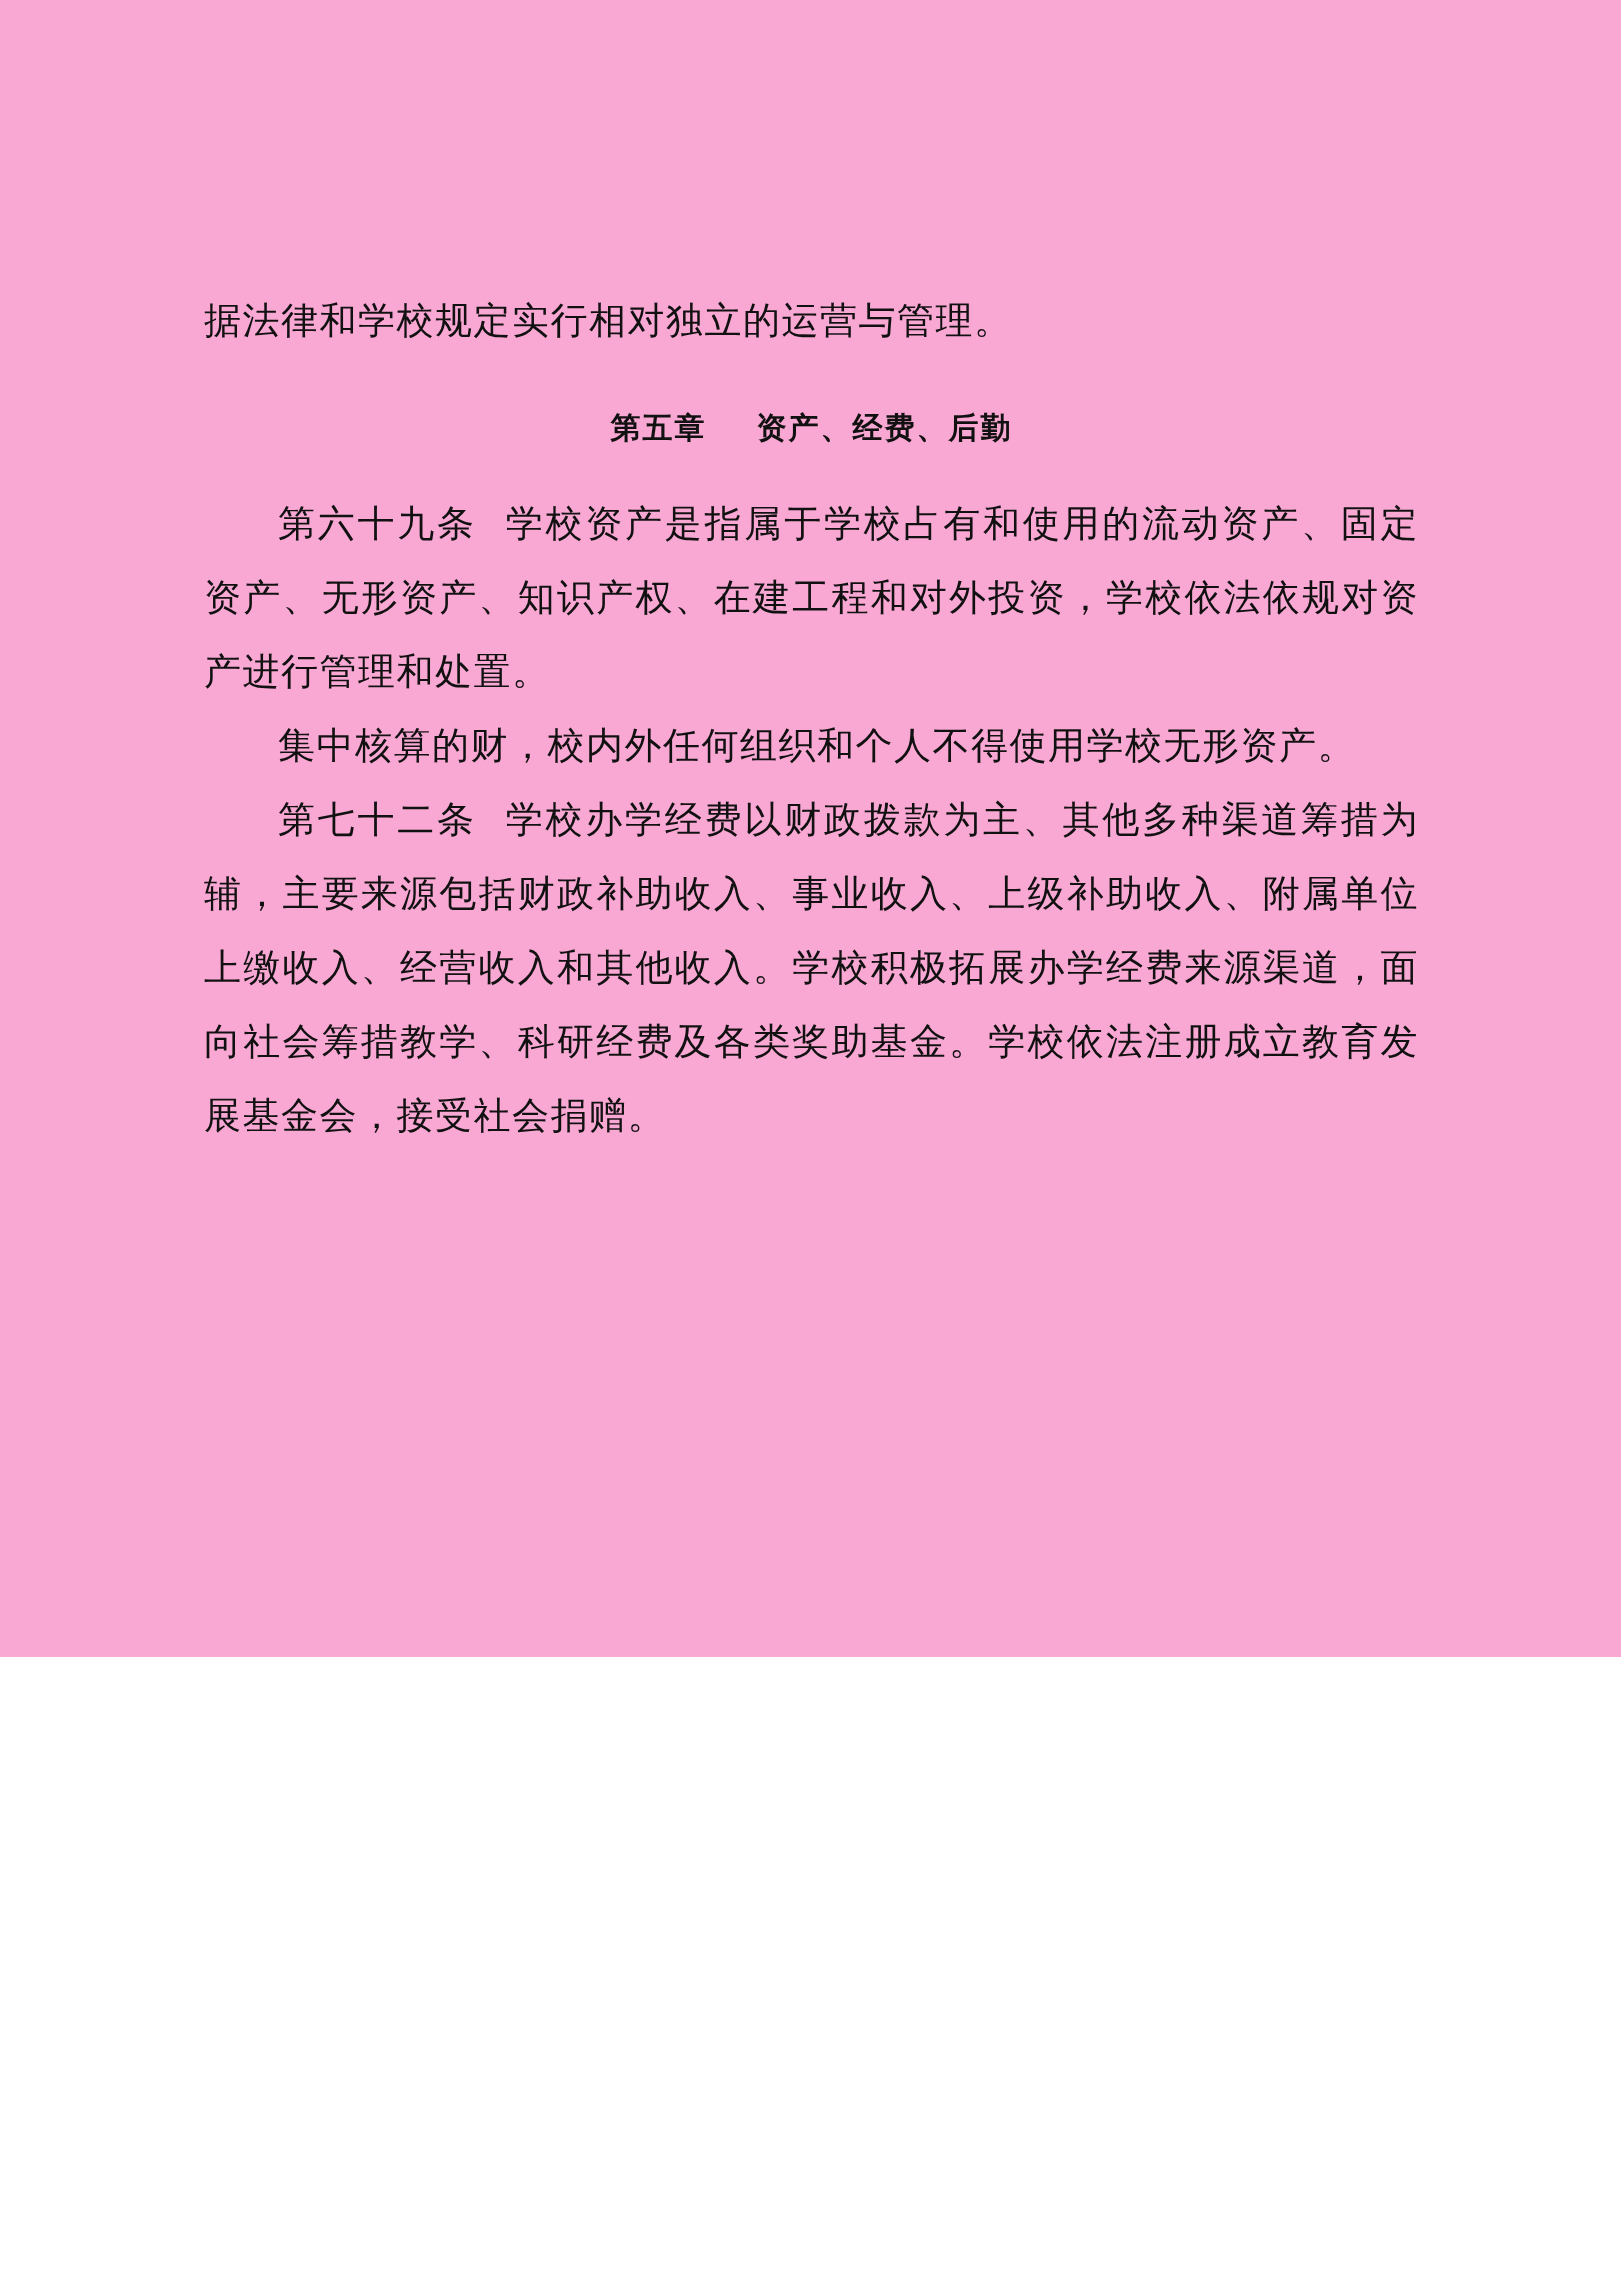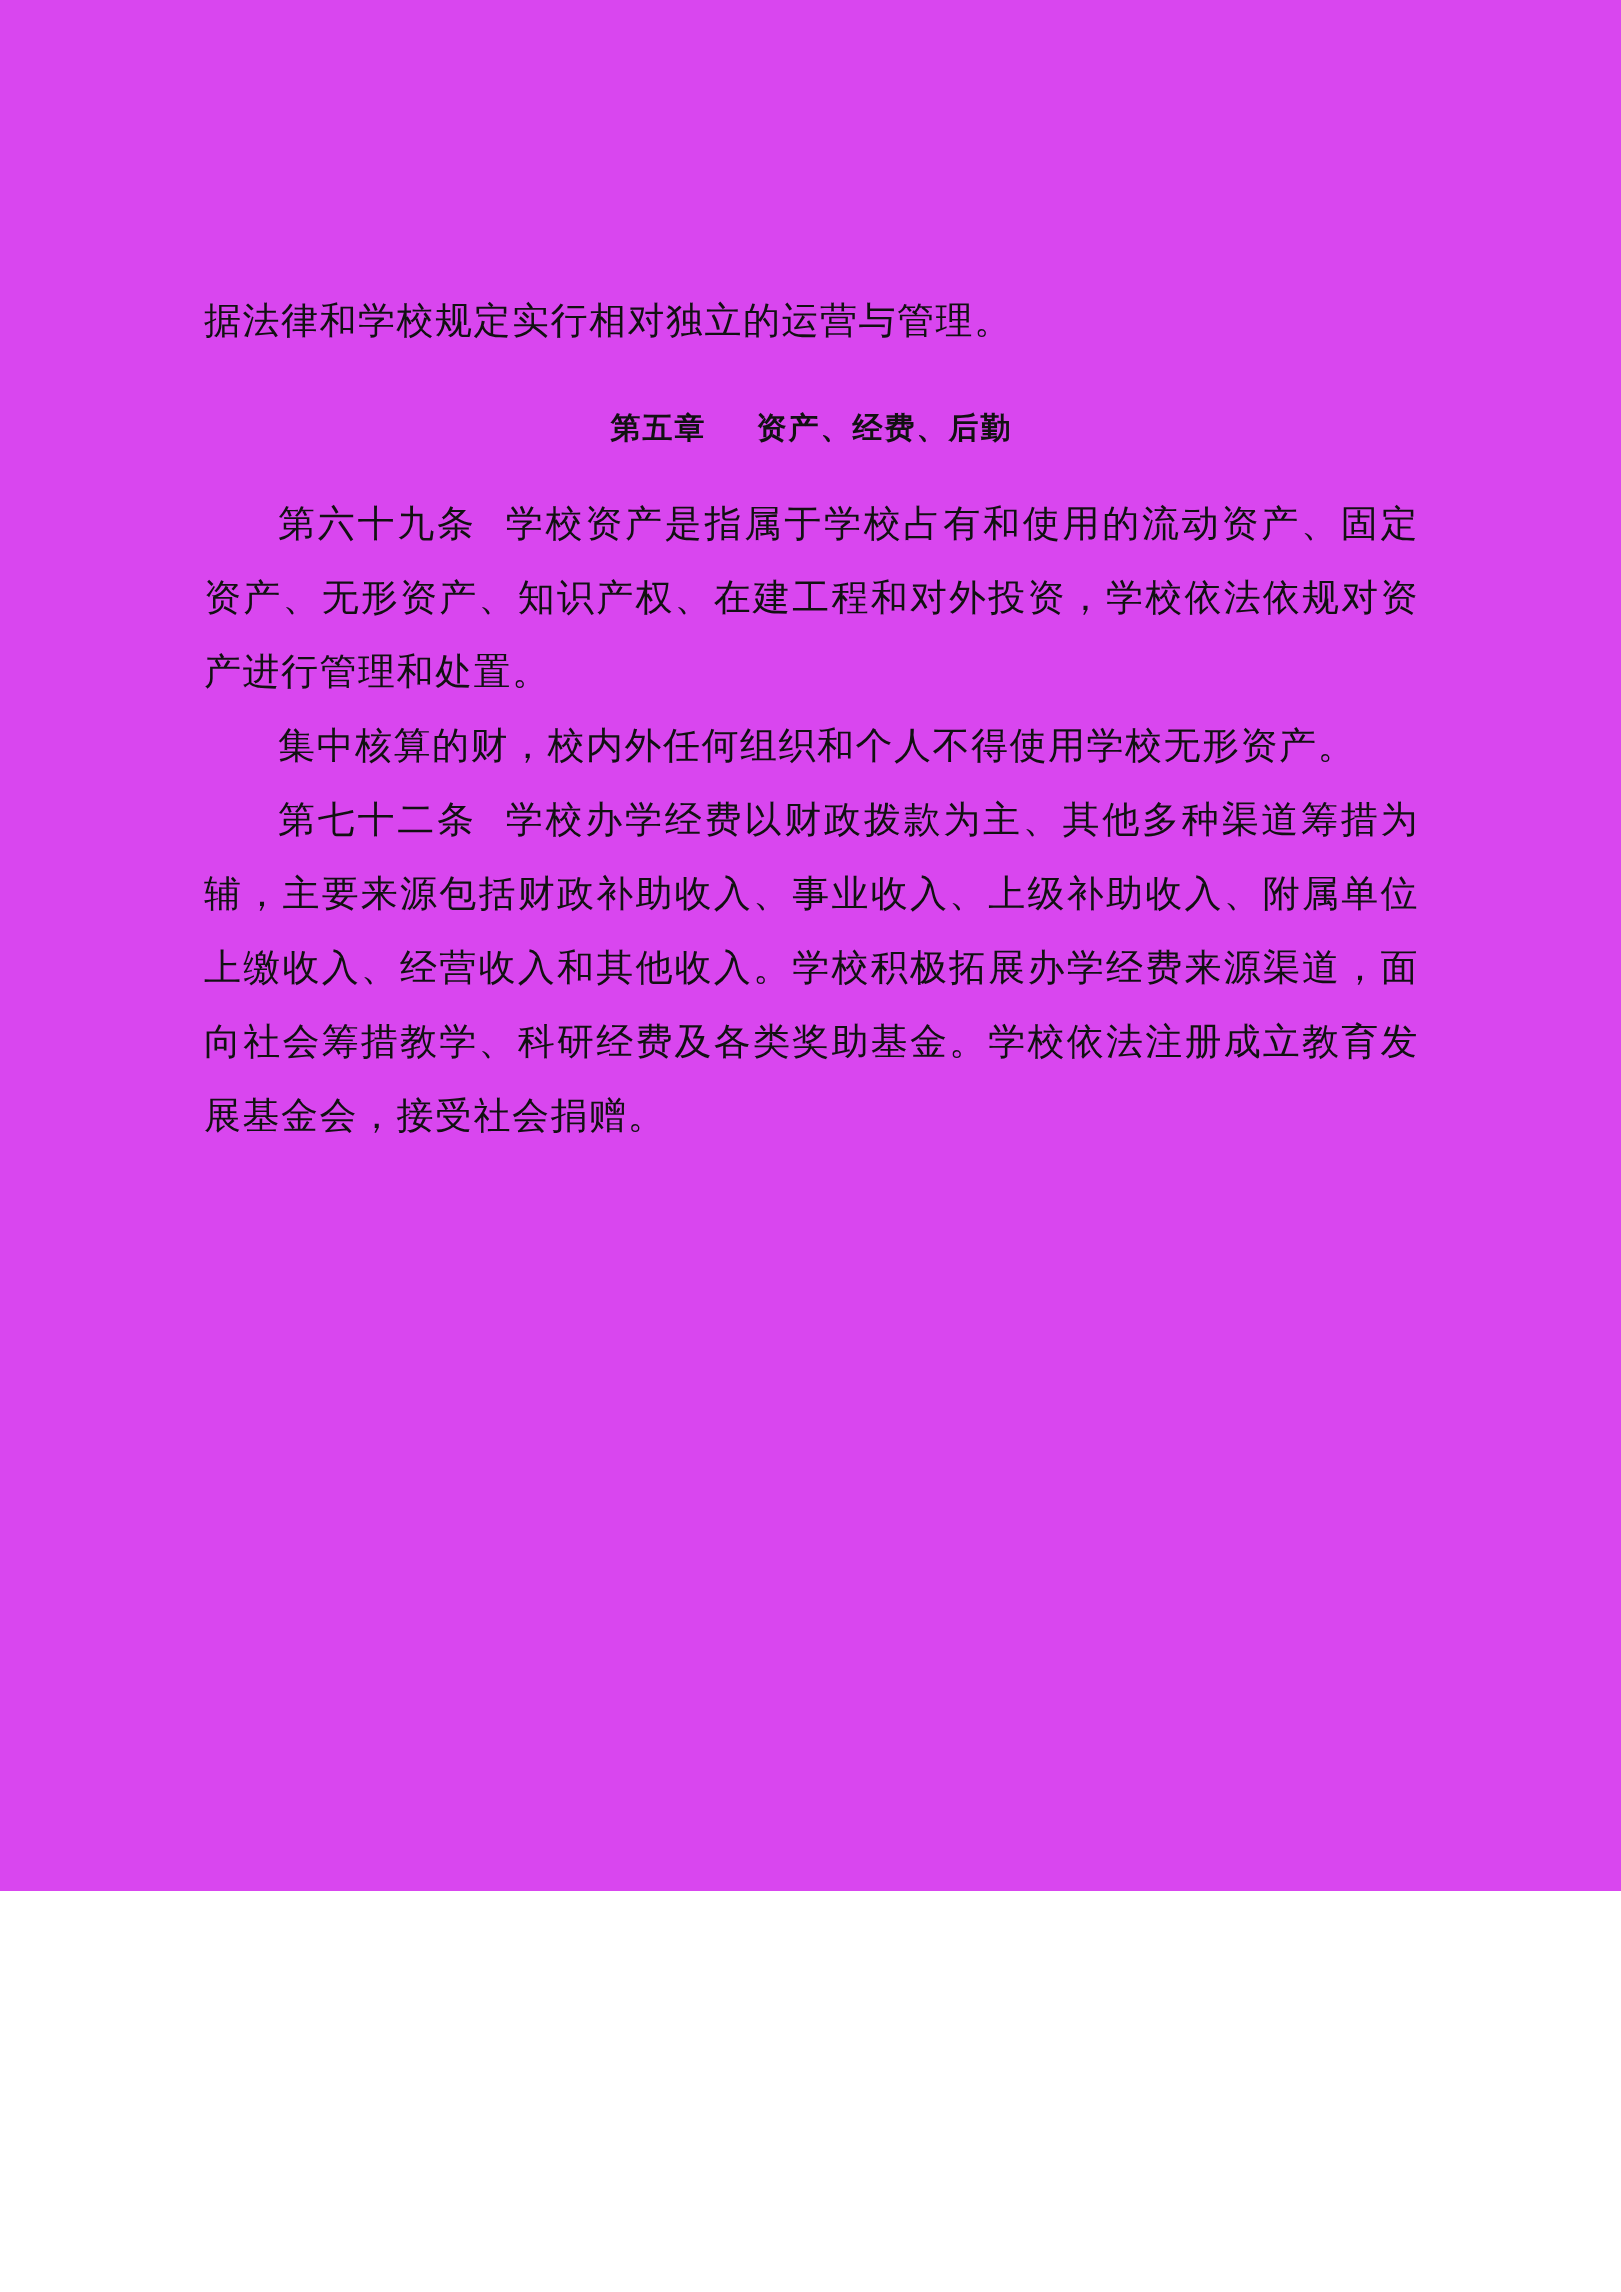--- a/index.html
+++ b/index.html
@@ -3,22 +3,22 @@
 <meta charset="utf-8">
 <style>
   html, body {
     margin: 0;
     padding: 0;
     background: #ffffff;
   }
   .page {
     position: relative;
     width: 1621px;
-    height: 1891px;
-    background: #d946ef;
+    height: 1657px;
+    background: #f9a8d4;
     margin: 0 auto;
     overflow: hidden;
     font-family: "DejaVu Serif", "Liberation Serif", serif;
     color: #111111;
   }
   .content {
     position: absolute;
     left: 204px;
     top: 284px;
     width: 1215px;

